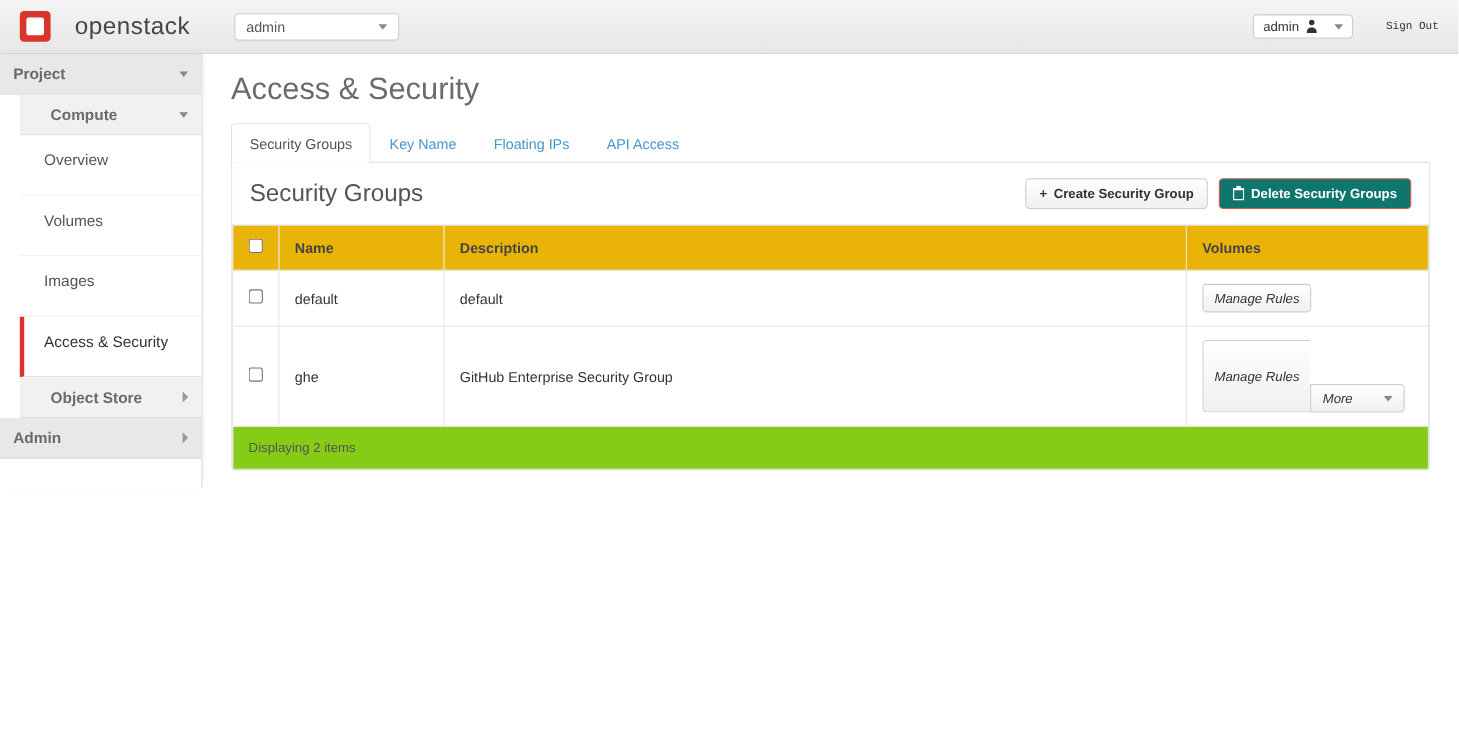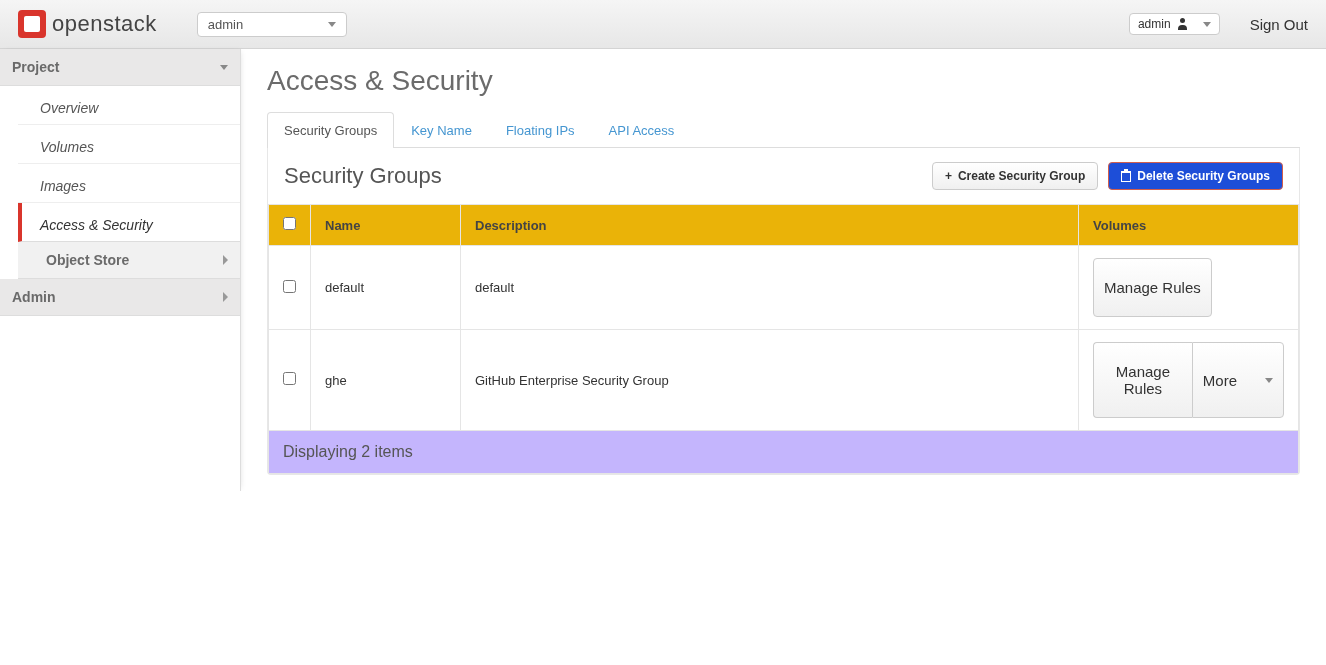--- a/index.html
+++ b/index.html
@@ -14,21 +14,21 @@
   height: 49px;
   background: linear-gradient(#f5f5f5, #e7e7e7);
   border-bottom: 1px solid #d4d4d4;
   display: flex;
   align-items: center;
   padding: 0 18px;
 }
 .logo {
   display: flex;
   align-items: center;
-  gap: 6px;
+  gap: 22px;
   margin-right: 40px;
 }
 .logo-mark {
   width: 28px; height: 28px;
   background: #d9352c;
   border-radius: 4px;
   position: relative;
   display: inline-block;
 }
 .logo-mark::after {
@@ -78,25 +78,26 @@
   border: 1px solid #ccc;
   border-radius: 4px;
   padding: 3px 8px;
   cursor: pointer;
   font-size: 12px;
   color: #333;
 }
 .signout-link {
   color: #333;
   cursor: pointer;
-  font-size: 15px;
+  font-size: 10px;
+  font-family: Liberation Mono, monospace;
 }
 .layout { display: flex; }
 .sidebar {
-  width: 241px;
+  width: 184px;
   border-right: 1px solid #ddd;
   box-shadow: 2px 0 6px -3px rgba(0,0,0,0.15);
 }
 .sidebar-section {
   background: #e9e8e8;
   border-bottom: 1px solid #ddd;
   padding: 10px 12px;
   display: flex;
   justify-content: space-between;
   align-items: center;
@@ -113,27 +114,26 @@
   justify-content: space-between;
   align-items: center;
   font-weight: bold;
   color: #6a6a6a;
   font-size: 14px;
   cursor: pointer;
   margin-left: 18px;
 }
 .nav-items { margin-left: 18px; }
 .nav-item {
-  padding: 14px 12px 8px 22px;
+  padding: 14px 12px 24px 22px;
   color: #555;
   font-size: 14px;
   cursor: pointer;
   border-bottom: 1px solid #eee;
   background: #fff;
-  font-style: italic;
 }
 .nav-item.active {
   border-left: 4px solid #d9352c;
   padding-left: 18px;
   font-weight: normal;
   color: #333;
   border-bottom: 1px solid #ddd;
 }
 .caret-right {
   width: 0; height: 0;
@@ -195,61 +195,62 @@
   padding: 6px 12px;
   border-radius: 4px;
   font-size: 12px;
   font-weight: bold;
   cursor: pointer;
   border: 1px solid #ccc;
   background: linear-gradient(#fff, #f0f0f0);
   color: #333;
 }
 .btn-danger {
-  background: #1d4ed8;
+  background: #0f766e;
   border-color: #d15e4d;
   color: #fff;
 }
 .table {
   width: 100%;
   border-collapse: collapse;
 }
 .table th, .table td {
   text-align: left;
   padding: 12px 14px;
   border: 1px solid #e5e5e5;
   font-size: 13px;
 }
 .table th {
   background: #eab308;
   font-weight: bold;
   color: #444;
 }
 .table tfoot td {
-  background: #c4b5fd;
+  background: #84cc16;
   color: #555;
-  font-size: 16px;
+  font-size: 12px;
 }
 .col-check { width: 40px; text-align: center; }
 .col-name { width: 150px; }
 .col-actions { width: 220px; }
 .action-group {
   display: inline-flex;
 }
 .btn-small {
-  padding: 20px 10px;
-  font-size: 15px;
+  padding: 5px 10px;
+  font-size: 12px;
   border: 1px solid #ccc;
   background: linear-gradient(#fff, #f0f0f0);
   cursor: pointer;
   border-radius: 4px;
   color: #333;
+  font-style: italic;
 }
 .btn-small.left { border-radius: 4px 0 0 4px; border-right: none; }
-.btn-small.right { border-radius: 0 4px 4px 0; display: inline-flex; align-items: center; gap: 20px; }
+.btn-small.right { border-radius: 0 4px 4px 0; display: inline-flex; align-items: center; gap: 20px; margin-top: 40px; }
 .plus-icon { font-weight: bold; }
 .trash-icon {
   display: inline-block;
   width: 10px; height: 11px;
   border: 1px solid #fff;
   border-top: 2px solid #fff;
   position: relative;
 }
 .trash-icon::before {
   content: "";
@@ -299,20 +300,24 @@
       <span class="caret-down"></span>
     </div>
     <span class="signout-link">Sign Out</span>
   </div>
 </div>
 
 <div class="layout">
   <div class="sidebar">
     <div class="sidebar-section">
       <span>Project</span>
+      <span class="caret-down"></span>
+    </div>
+    <div class="sidebar-subsection">
+      <span>Compute</span>
       <span class="caret-down"></span>
     </div>
     <div class="nav-items">
       <div class="nav-item">
         <span>Overview</span>
       </div>
       <div class="nav-item">
         <span>Volumes</span>
       </div>
       <div class="nav-item">

